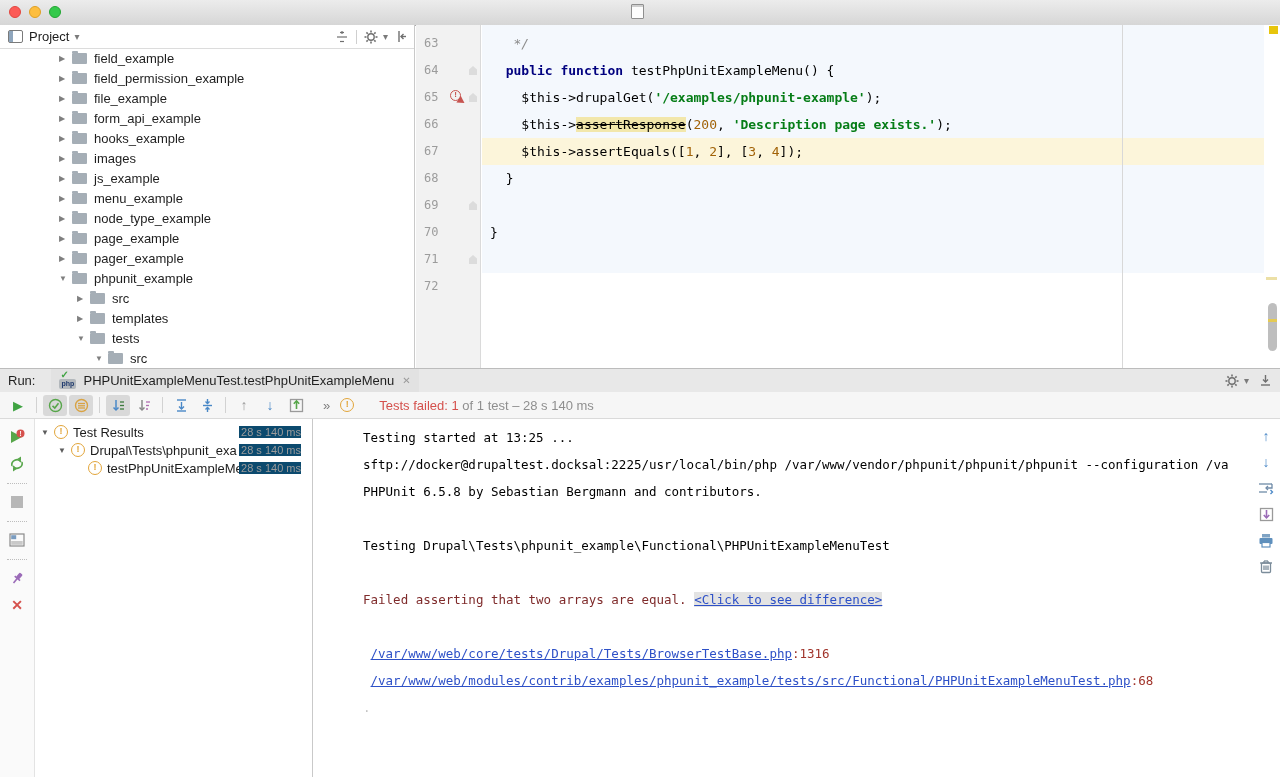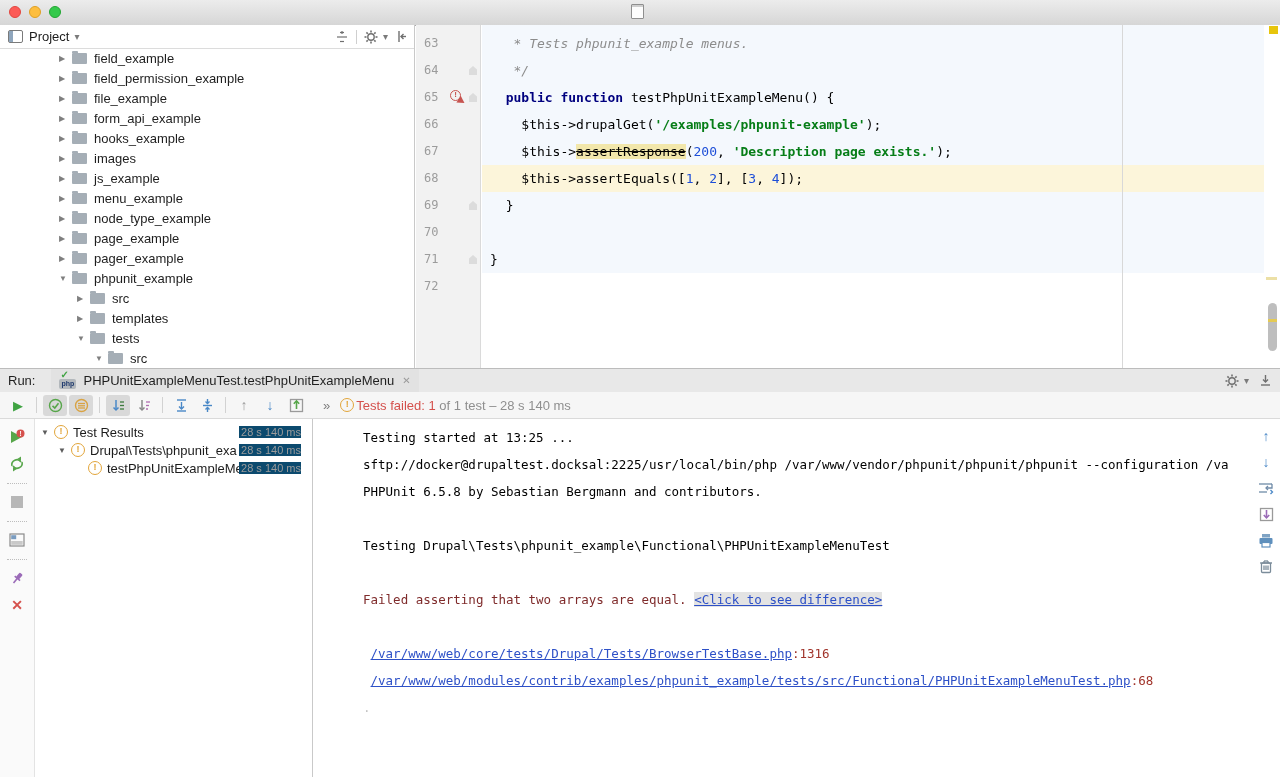--- a/index.html
+++ b/index.html
@@ -48,21 +48,21 @@
     border-top:4px solid transparent;border-bottom:4px solid transparent;transform:rotate(33deg);}
   .code-area{position:absolute;left:66px;top:0;right:16px;bottom:0;}
   .blue-block{position:absolute;left:0;top:0;right:-16px;height:248px;background:#f4f8fd;}
   .margin-guide{position:absolute;left:640px;top:0;bottom:0;width:1px;background:#d8d8d8;z-index:3;}
   .c-row{position:relative;height:27px;line-height:27px;white-space:pre;
     font-family:"DejaVu Sans Mono",monospace;font-size:13px;padding-left:8px;z-index:2;}
   .c-row.current{background:#fcf5da;margin-right:-16px;}
   .pln{color:#000;}
   .kw{color:#00007f;font-weight:bold;text-align:center;}
   .str{color:#067d17;font-weight:bold;}
-  .num{color:#1d4ed8;}
+  .num{color:#a16207;}
   .cmt{color:#8c8c8c;font-style:italic;}
   .depr{background:#f2e7ab;text-decoration:line-through;}
   
   .stripe{position:absolute;right:0;top:0;width:16px;height:100%;background:#fff;z-index:4;}
   .warn-square{position:absolute;right:2px;top:1px;width:9px;height:8px;background:#e7c50c;}
   .stripe-mark{position:absolute;right:3px;top:252px;width:11px;height:3px;background:#ece0a6;}
   .scroll-thumb{position:absolute;right:3px;top:278px;width:9px;height:48px;background:#a3a3a3;
     opacity:.7;border-radius:5px;}
   .thumb-tick{position:absolute;left:0;top:16px;width:9px;height:3px;background:#d9b40c;}
   
@@ -83,21 +83,21 @@
     border-bottom:1px solid #dadada;display:flex;align-items:center;box-sizing:border-box;}
   .tb-btn{width:24px;height:21px;display:flex;align-items:center;justify-content:center;border-radius:3px;margin:0 1px;flex:none;}
   .tb-btn.pressed{background:#d9d9d9;}
   .tb-sep{width:1px;height:16px;background:#d2d2d2;margin:0 5px;flex:none;}
   .play-glyph{color:#3fa342;font-size:13px;}
   .arrow-gray{color:#9a9a9a;font-size:14px;font-weight:bold;}
   .arrow-blue{color:#4a88c7;font-size:14px;font-weight:bold;}
   .more-chev{color:#7d7d7d;font-size:13px;margin:0 10px 0 14px;}
   .warn-circle{width:14px;height:14px;border:1.5px solid #e2a53a;border-radius:50%;box-sizing:border-box;
     color:#e2a53a;font-weight:bold;font-size:9px;text-align:center;line-height:11px;flex:none;}
-  .st-failed{color:#d4504c;margin-left:2px;}
+  .st-failed{color:#d4504c;margin-left:25px;}
   .st-rest{color:#8f8f8f;white-space:pre;}
   .status-wrap{display:flex;align-items:center;font-size:13px;}
   
   .runbody{position:absolute;top:50px;left:0;right:0;bottom:0;}
   .rail{position:absolute;left:0;top:0;width:35px;bottom:0;background:#fafafa;border-right:1px solid #e3e3e3;
     box-sizing:border-box;display:flex;flex-direction:column;align-items:center;}
   .rail-ic{width:18px;height:18px;display:flex;align-items:center;justify-content:center;margin-top:9px;flex:none;}
   .rail-dots{width:20px;border-top:1px dotted #bdbdbd;margin-top:10px;flex:none;}
   .stop-sq{width:12px;height:12px;background:#b7b7b7;}
   .close-x{color:#d5514d;font-size:14px;font-weight:bold;}
@@ -305,21 +305,20 @@
         </div>
         <div class="g-row">
           <span class="g-num">72</span>
         </div>
       </div>
     </div>
   <div class="code-area" id="code-area">
     <div class="blue-block"></div>
     <div class="margin-guide"></div>
   <div style="padding-top: 5px; position: relative;">
-        <div class="c-row"><span class="cmt">   * Tests phpunit_example menus.</span></div>
         <div class="c-row"><span class="cmt">   */</span></div>
         <div class="c-row"><span class="pln">  </span><span class="kw">public function</span><span class="pln"> testPhpUnitExampleMenu() {</span></div>
         <div class="c-row"><span class="pln">    $this-&gt;drupalGet(</span><span class="str">'/examples/phpunit-example'</span><span class="pln">);</span></div>
         <div class="c-row"><span class="pln">    $this-&gt;</span><span class="depr">assertResponse</span><span class="pln">(</span><span class="num">200</span><span class="pln">, </span><span class="str">'Description page exists.'</span><span class="pln">);</span></div>
         <div class="c-row current"><span class="pln">    $this-&gt;assertEquals([</span><span class="num">1</span><span class="pln">, </span><span class="num">2</span><span class="pln">], [</span><span class="num">3</span><span class="pln">, </span><span class="num">4</span><span class="pln">]);</span></div>
         <div class="c-row"><span class="pln">  }</span></div>
         <div class="c-row"></div>
         <div class="c-row"><span class="pln">}</span></div>
         <div class="c-row"></div>
       </div>

